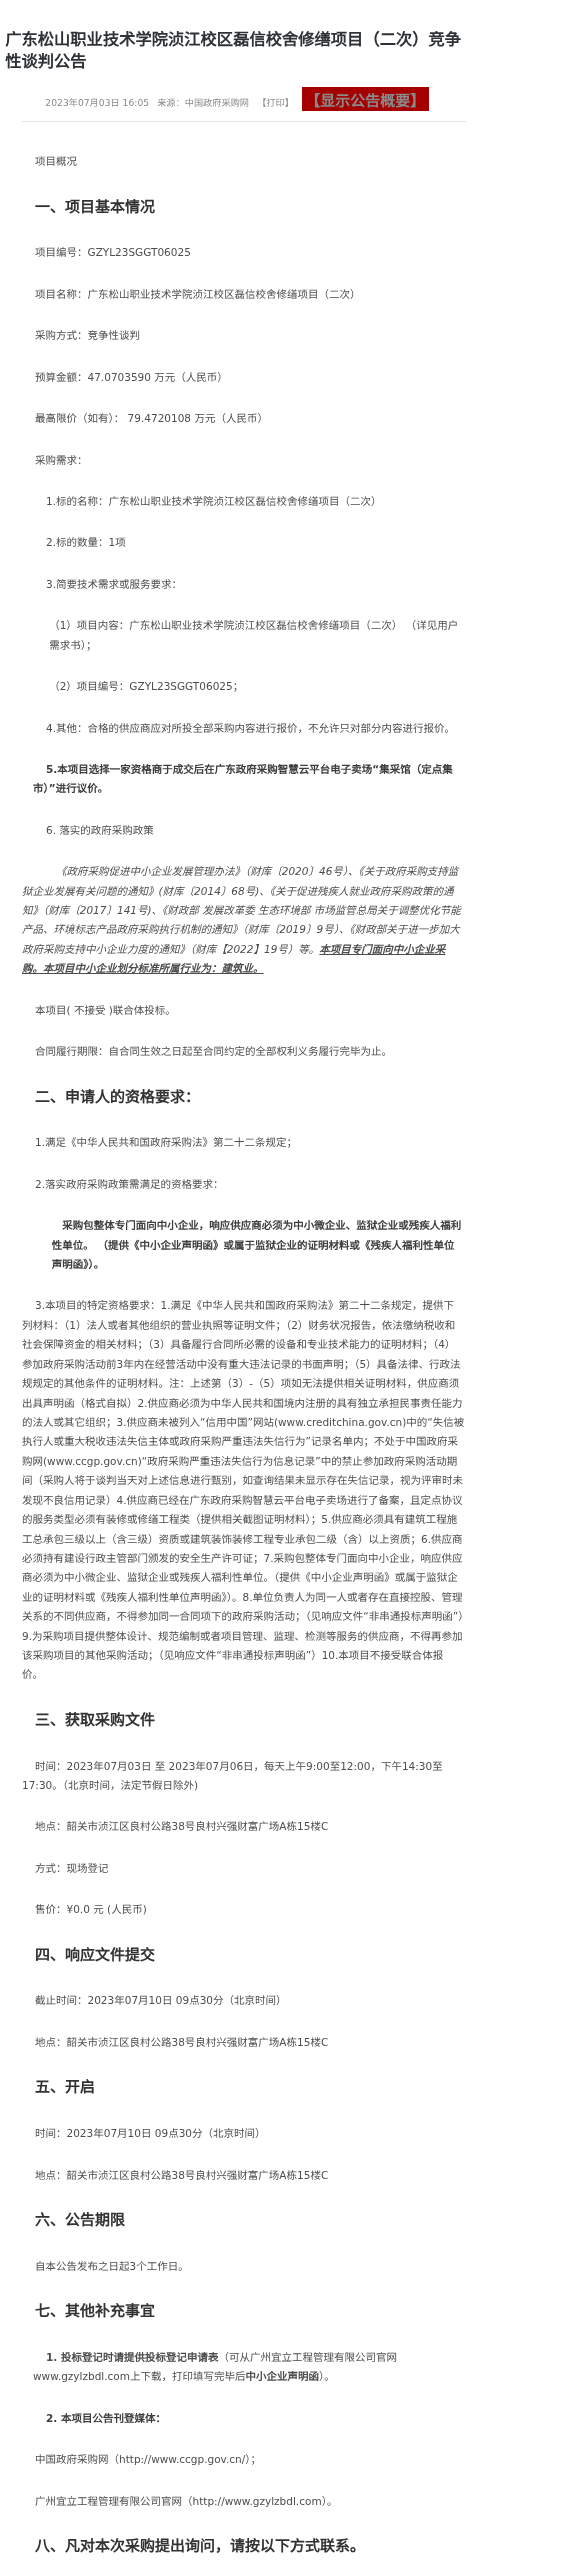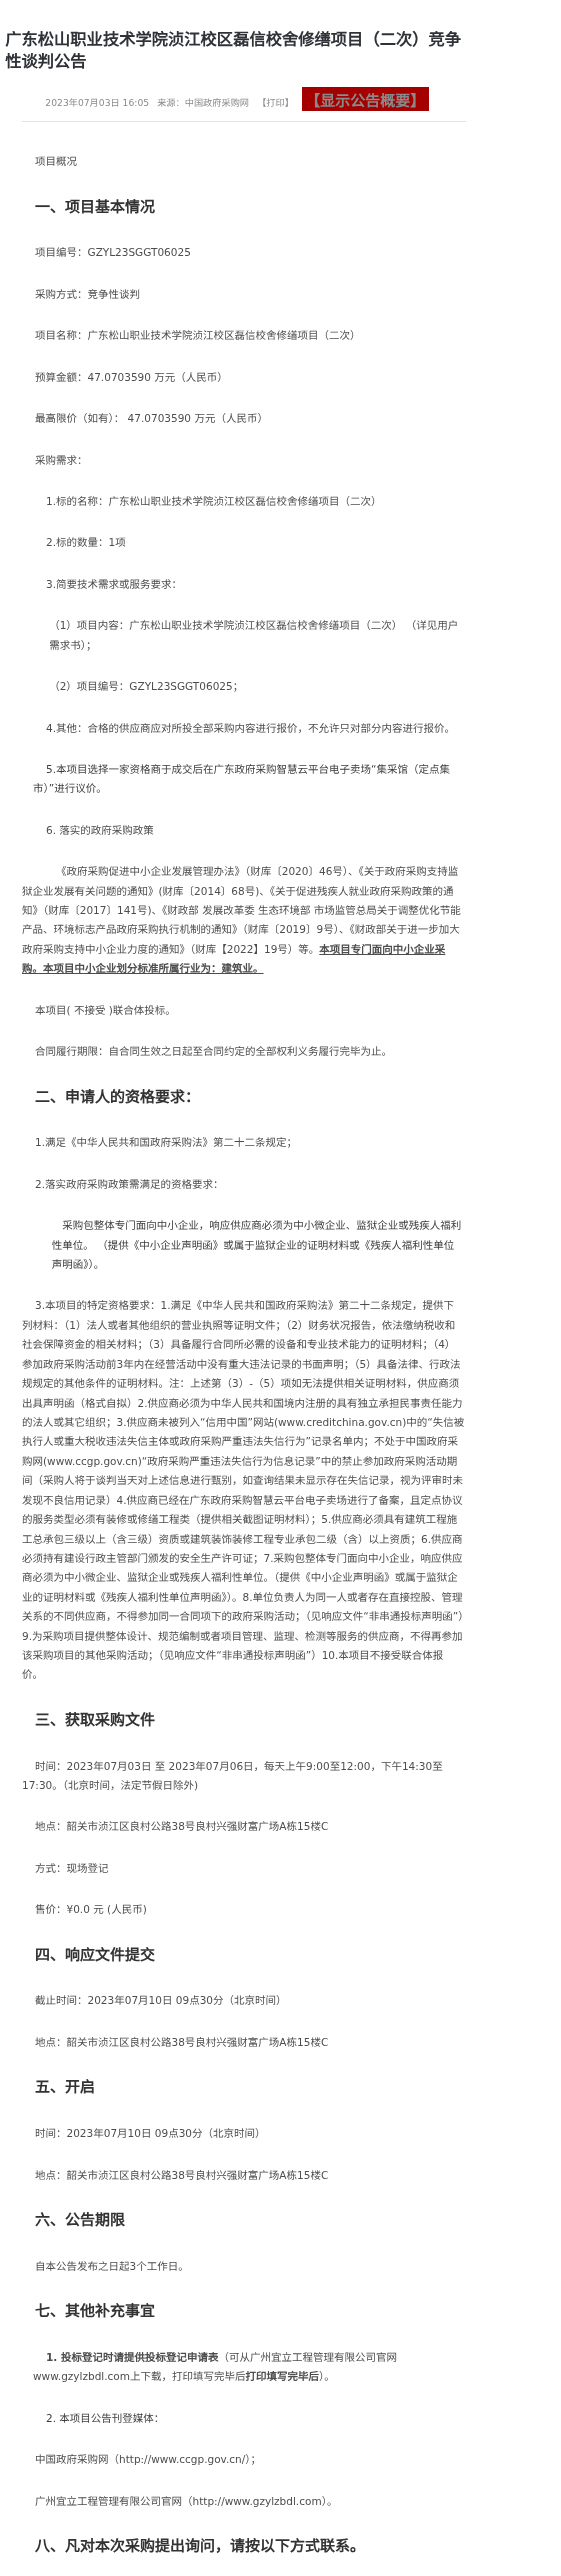--- a/index.html
+++ b/index.html
@@ -55,26 +55,26 @@
   .content p{
     margin:22px 0;
     line-height:1.85;
     color:var(--body-color);
   }
   .content p.heading{
     font-weight:700;
     color:var(--heading-color);
     font-size:15px;
   }
-  .content p.bold{font-weight:400;color:#3d3d3d;}
+  .content p.bold{font-weight:700;color:#3d3d3d;}
   .content p.sub{padding-left:1.05em;}
   .content p.subsub{padding-left:1.35em;}
   .content p.sub2{padding-left:1.6em;text-indent:1em;}
   .content p.hang{margin-left:-13px;text-indent:13px;}
-  .content p.hang2{margin-left:-13px;text-indent:34px;}
+  .content p.hang2{margin-left:-13px;text-indent:34px;font-style:italic;}
 </style>
 </head>
 <body>
 
 <div class="page">
 
   <h1 class="title">广东松山职业技术学院浈江校区磊信校舍修缮项目（二次）竞争性谈判公告</h1>
 
   <div class="meta">
     <span>2023年07月03日 16:05</span>
@@ -82,24 +82,24 @@
     <a>【打印】</a>
     <a class="badge">【显示公告概要】</a>
   </div>
 
   <hr class="divider">
 
   <div class="content">
       <p><span>项目概况</span></p>
       <p class="heading"><span>一、项目基本情况</span></p>
       <p><span>项目编号：GZYL23SGGT06025</span></p>
+      <p><span>项目名称：广东松山职业技术学院浈江校区磊信校舍修缮项目（二次）</span></p>
       <p><span>采购方式：竞争性谈判</span></p>
-      <p><span>项目名称：广东松山职业技术学院浈江校区磊信校舍修缮项目（二次）</span></p>
       <p><span>预算金额：47.0703590 万元（人民币）</span></p>
-      <p><span>最高限价（如有）： 47.0703590 万元（人民币）</span></p>
+      <p><span>最高限价（如有）： 79.4720108 万元（人民币）</span></p>
       <p><span>采购需求：</span></p>
       <p class="sub"><span>1.标的名称：广东松山职业技术学院浈江校区磊信校舍修缮项目（二次）</span></p>
       <p class="sub"><span>2.标的数量：1项</span></p>
       <p class="sub"><span>3.简要技术需求或服务要求：</span></p>
       <p class="subsub"><span>（1）项目内容：广东松山职业技术学院浈江校区磊信校舍修缮项目（二次） （详见用户需求书）；</span></p>
       <p class="subsub"><span>（2）项目编号：GZYL23SGGT06025；</span></p>
       <p class="sub"><span>4.其他：合格的供应商应对所投全部采购内容进行报价，不允许只对部分内容进行报价。</span></p>
       <p class="sub bold hang"><span>5.本项目选择一家资格商于成交后在广东政府采购智慧云平台电子卖场“集采馆（定点集市）”进行议价。</span></p>
       <p class="sub"><span>6. 落实的政府采购政策</span></p>
       <p class="hang2"><span>《政府采购促进中小企业发展管理办法》（财库〔2020〕46号）、《关于政府采购支持监狱企业发展有关问题的通知》(财库〔2014〕68号)、《关于促进残疾人就业政府采购政策的通知》（财库〔2017〕141号)、《财政部 发展改革委 生态环境部 市场监管总局关于调整优化节能产品、环境标志产品政府采购执行机制的通知》（财库〔2019〕9号）、《财政部关于进一步加大政府采购支持中小企业力度的通知》（财库【2022】19号）等。</span><span style="font-weight: 700; text-decoration: underline;">本项目专门面向中小企业采购。本项目中小企业划分标准所属行业为：建筑业。</span></p>
@@ -117,21 +117,21 @@
       <p><span>售价：¥0.0 元 (人民币)</span></p>
       <p class="heading"><span>四、响应文件提交</span></p>
       <p><span>截止时间：2023年07月10日 09点30分（北京时间）</span></p>
       <p><span>地点：韶关市浈江区良村公路38号良村兴强财富广场A栋15楼C</span></p>
       <p class="heading"><span>五、开启</span></p>
       <p><span>时间：2023年07月10日 09点30分（北京时间）</span></p>
       <p><span>地点：韶关市浈江区良村公路38号良村兴强财富广场A栋15楼C</span></p>
       <p class="heading"><span>六、公告期限</span></p>
       <p><span>自本公告发布之日起3个工作日。</span></p>
       <p class="heading"><span>七、其他补充事宜</span></p>
-      <p class="sub hang"><span style="font-weight: 700;">1. 投标登记时请提供投标登记申请表</span><span>（可从广州宜立工程管理有限公司官网www.gzylzbdl.com上下载，打印填写完毕后</span><span style="font-weight: 700;">打印填写完毕后</span><span>）。</span></p>
+      <p class="sub hang"><span style="font-weight: 700;">1. 投标登记时请提供投标登记申请表</span><span>（可从广州宜立工程管理有限公司官网www.gzylzbdl.com上下载，打印填写完毕后</span><span style="font-weight: 700;">中小企业声明函</span><span>）。</span></p>
       <p class="sub bold"><span>2. 本项目公告刊登媒体：</span></p>
       <p><span>中国政府采购网（http://www.ccgp.gov.cn/）；</span></p>
       <p><span>广州宜立工程管理有限公司官网（http://www.gzylzbdl.com）。</span></p>
       <p class="heading"><span>八、凡对本次采购提出询问，请按以下方式联系。</span></p>
       <p><span>1.采购人信息</span></p>
       <p><span>名 称：广东松山职业技术学院</span></p>
       <p><span>地址：广东省韶关市曲江区南华</span></p>
     </div>
 
 </div>

